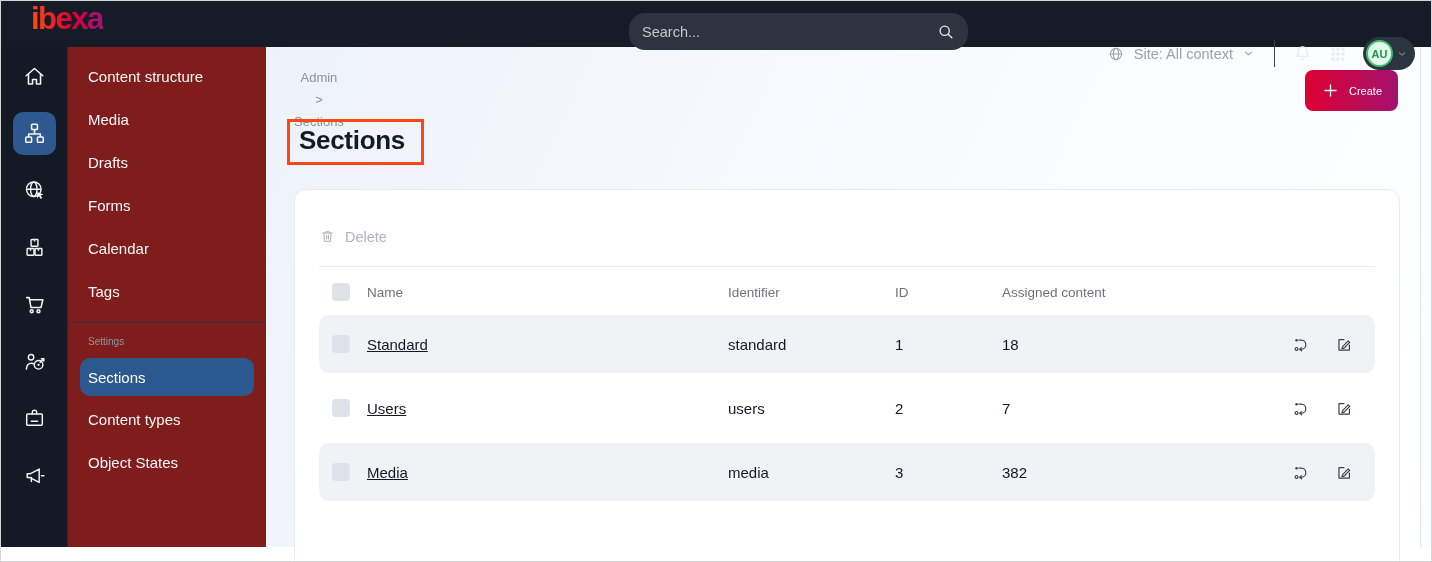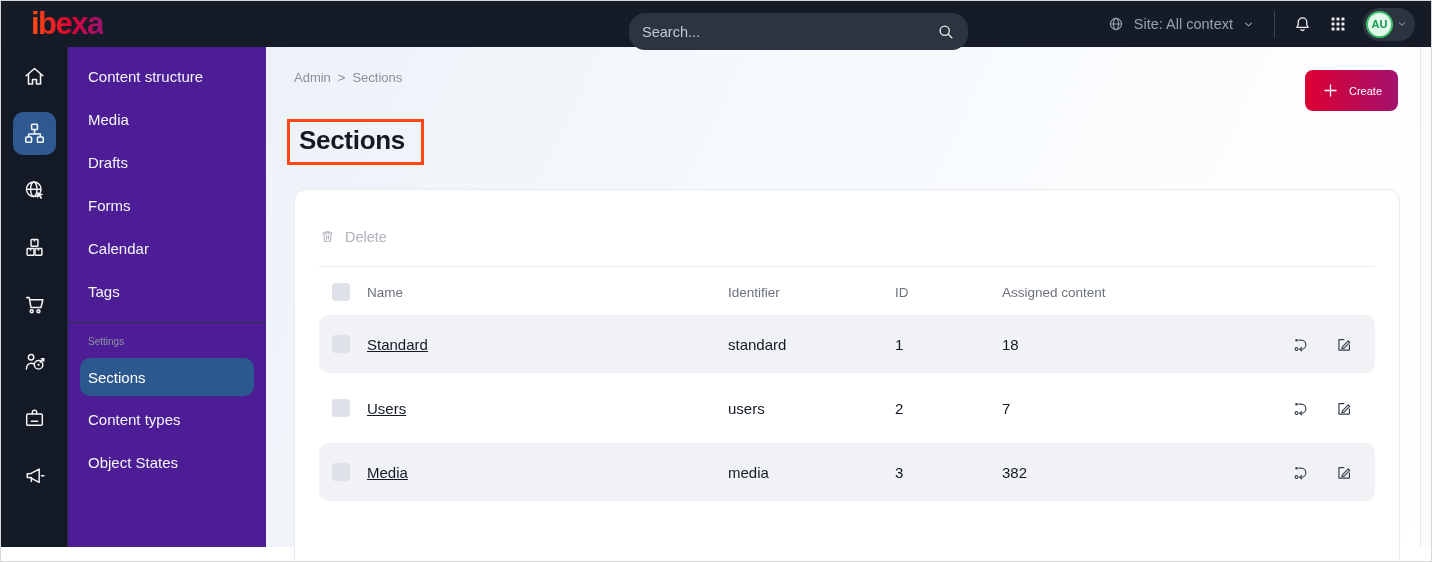--- a/index.html
+++ b/index.html
@@ -1,20 +1,20 @@
 <!DOCTYPE html>
 <html><head>
 <meta charset="utf-8">
 <style>
   * { margin:0; padding:0; box-sizing:border-box; }
   body { font-family:"Liberation Sans", sans-serif; background:#fff; }
   .container { width:1432px; height:562px; border:1px solid #d6d6d6; position:relative; overflow:hidden; background:#fff; }
 
   
-  .topbar { height:46px; background:#151c27; display:flex; align-items:center; position:relative; z-index:5; }
+  .topbar { height:46px; background:#151c27; display:flex; align-items:flex-start; position:relative; z-index:5;flex-direction:column; }
   .logo { margin-left:30px; font-size:31px; font-weight:bold; letter-spacing:-1.5px;
           background:linear-gradient(90deg,#ff4713 5%,#e00034 55%,#a3136e 95%);
           -webkit-background-clip:text; background-clip:text; color:transparent; }
   .search { position:absolute; left:628px; top:12px; width:339px; height:37px; background:#2c343f;
             border-radius:16px; display:flex; align-items:center; padding:0 13px; }
   .search input { flex:1; background:transparent; border:none; outline:none; color:#cdd2d8; font-size:14.5px; font-family:inherit; }
   .search input::placeholder { color:#c2c8cf; }
   .search .icon { color:#e7eaec; }
   .topbar-right { margin-left:auto; display:flex; align-items:center; padding-right:16px; color:#9ba2ab; }
   .site-context { display:flex; align-items:center; gap:9px; font-size:14.5px; color:#9ba2ab; cursor:pointer; }
@@ -27,30 +27,30 @@
 
   
   .page-body { display:flex; height:500px; }
 
   .rail { width:67px; background:#131a25; border-right:1px solid #232e3d; display:flex; flex-direction:column;
           align-items:center; padding-top:8px; gap:14px; flex-shrink:0; }
   .rail-btn { width:43px; height:43px; border-radius:10px; display:flex; align-items:center; justify-content:center;
               color:#f2f4f6; cursor:pointer; }
   .rail-btn.active { background:#2e588f; }
 
-  .menu { width:198px; background:#4c1d95; color:#fff; padding-top:8px; flex-shrink:0; }
+  .menu { width:198px; background:#7f1d1d; color:#fff; padding-top:8px; flex-shrink:0; }
   .menu-item { height:43px; display:flex; align-items:center; padding:0 20px; font-size:15px; cursor:pointer; color:#f4f6f8; }
   .menu-divider { border-top:1px solid #2a3342; margin:9px 0 0 0; }
   .menu-group-label { padding:13px 20px 9px 20px; font-size:10px; color:#8d95a2; }
   .menu-item.active { background:#2c5890; border-radius:10px; margin:2px 12px; height:38px; padding:0 8px; color:#fff; }
 
   
   .main { flex:1; position:relative; background:linear-gradient(115deg,#edf2f9 0%,#f7fafd 45%,#ffffff 100%); }
   .scroll-strip { position:absolute; right:0; top:0; bottom:0; width:11px; background:#fbfcfd; border-left:1px solid #e4e6ea; }
-  .breadcrumb { position:absolute; left:28px; top:23px; font-size:13px; color:#8a9097; display:flex; gap:7px; align-items:center; }
+  .breadcrumb { position:absolute; left:28px; top:23px; font-size:13px; color:#8a9097; display:flex; gap:7px; align-items:center;flex-direction:column; }
   .breadcrumb .crumb { cursor:pointer; }
   .create-btn { position:absolute; right:33px; top:23px; width:93px; height:41px; border:none; border-radius:8px;
                 background:linear-gradient(90deg,#dc0032,#a4126e); color:#fff; font-size:11px; font-family:inherit;
                 display:flex; align-items:center; justify-content:center; gap:9px; cursor:pointer; }
   .title-box { position:absolute; left:21px; top:72px; border:3px solid #ff4713; padding:3px 16px 6px 9px; background:transparent; }
   .page-title { font-size:26px; font-weight:bold; color:#131a26; letter-spacing:-0.3px; }
 
   .card { position:absolute; left:28px; top:142px; width:1106px; height:560px; background:#fff;
           border:1px solid #e7eaef; border-radius:12px; padding:24px; }
   .card-head { display:flex; justify-content:space-between; align-items:flex-start; }

